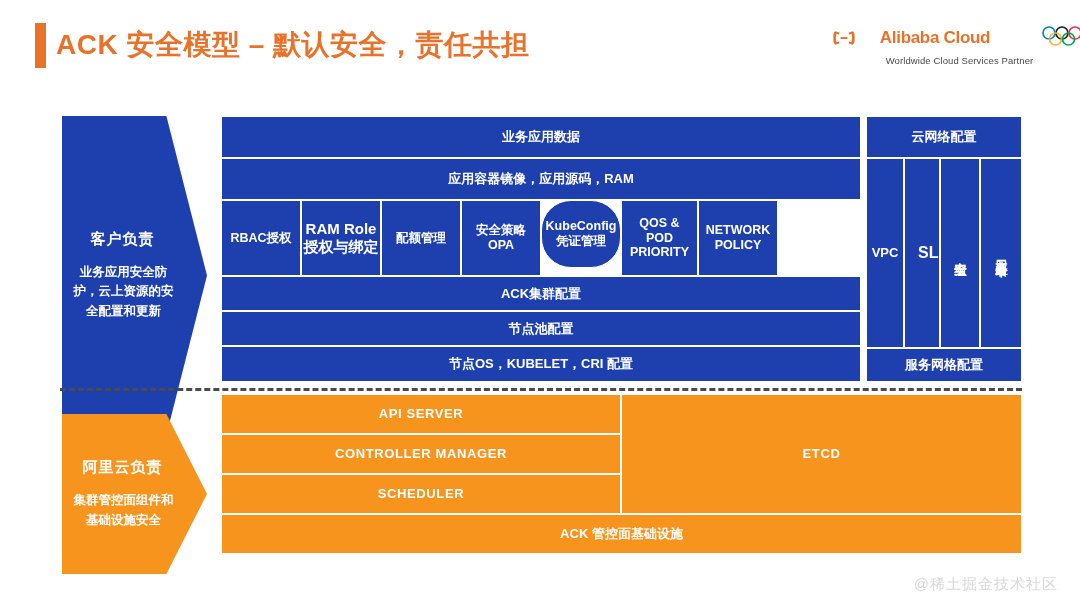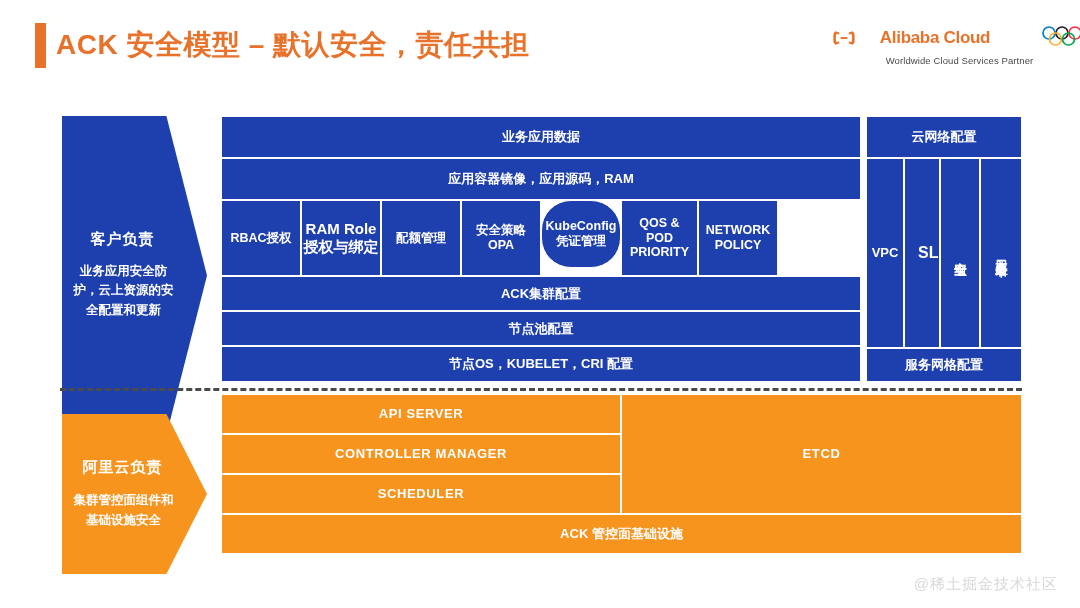--- a/index.html
+++ b/index.html
@@ -107,21 +107,20 @@
     flex-direction: column;
     align-items: center;
     justify-content: center;
     text-align: center;
   }
   #customer-panel {
     left: 62px; top: 116px;
     width: 145px; height: 319px;
     background: #1e40ae;
     clip-path: polygon(0 0, 72% 0, 100% 50%, 72% 100%, 0 100%);
-    font-family: Liberation Mono, monospace;
   }
   #alibaba-panel {
     left: 62px; top: 414px;
     width: 145px; height: 160px;
     background: #f7941e;
     clip-path: polygon(0 0, 72% 0, 100% 50%, 72% 100%, 0 100%);
   }
   .party-title {
     font-size: 15px;
     font-weight: 700;

